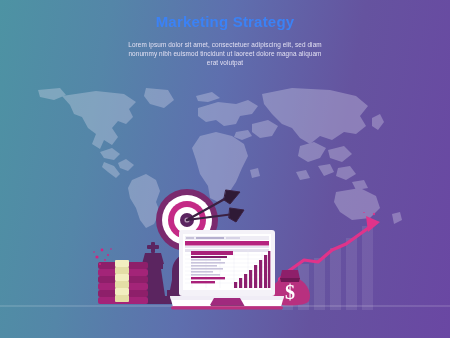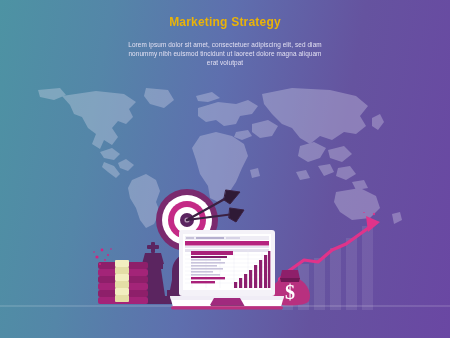--- a/index.html
+++ b/index.html
@@ -11,21 +11,21 @@
   #bg{
     position:absolute;inset:0;
     background:linear-gradient(100deg,#4d93a3 0%,#5486a8 22%,#5e6fae 46%,#65539f 72%,#6a47a3 100%);
   }
   
   #map{position:absolute;left:0;top:88px;width:450px;height:140px;opacity:.30;}
   #map path{fill:#e8e6f5;}
   
   #header{position:absolute;left:0;top:10px;width:450px;text-align:center;}
   #title{
-    font-size:12px;font-weight:700;color:#eab308;letter-spacing:.2px;
+    font-size:15px;font-weight:700;color:#3b82f6;letter-spacing:.2px;
     line-height:24px;margin:0;
   }
   #subtitle{
     margin:6px auto 0;width:200px;
     font-size:6.4px;line-height:9.2px;color:#e3e0f2;font-weight:400;
     letter-spacing:.1px;
   }
   
   #ground{
     position:absolute;left:0;top:305px;width:450px;height:1.5px;

